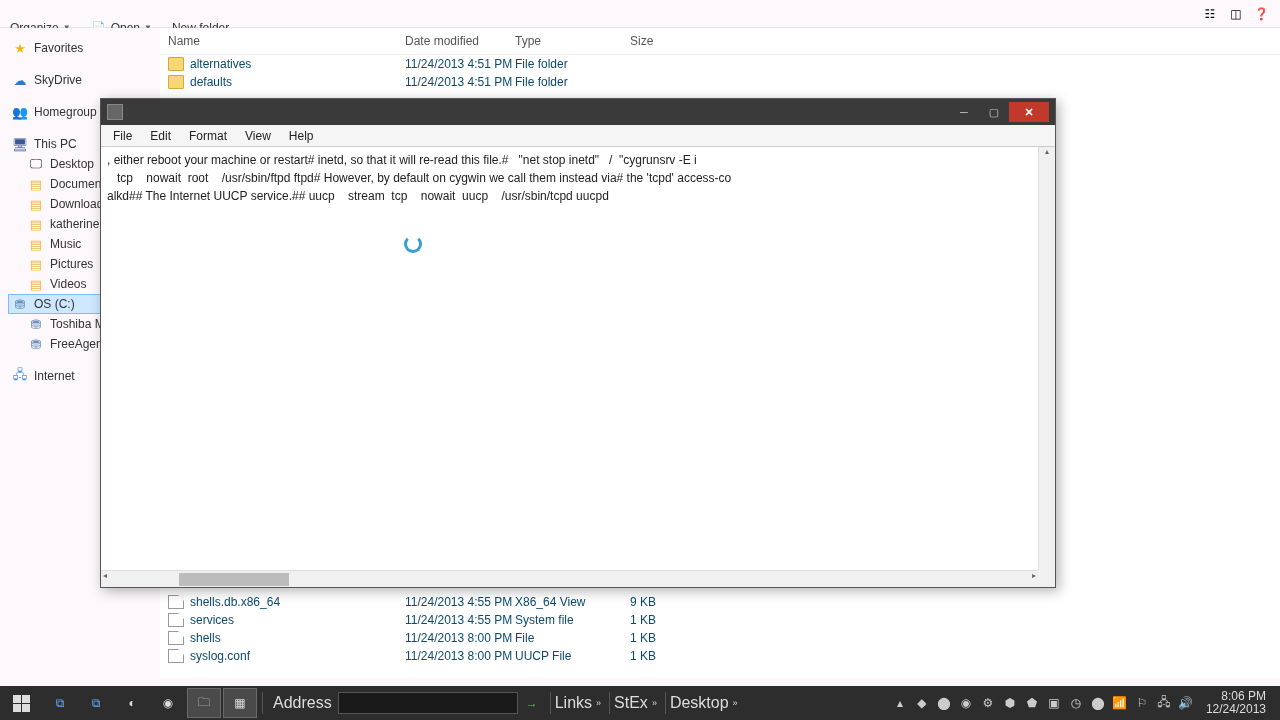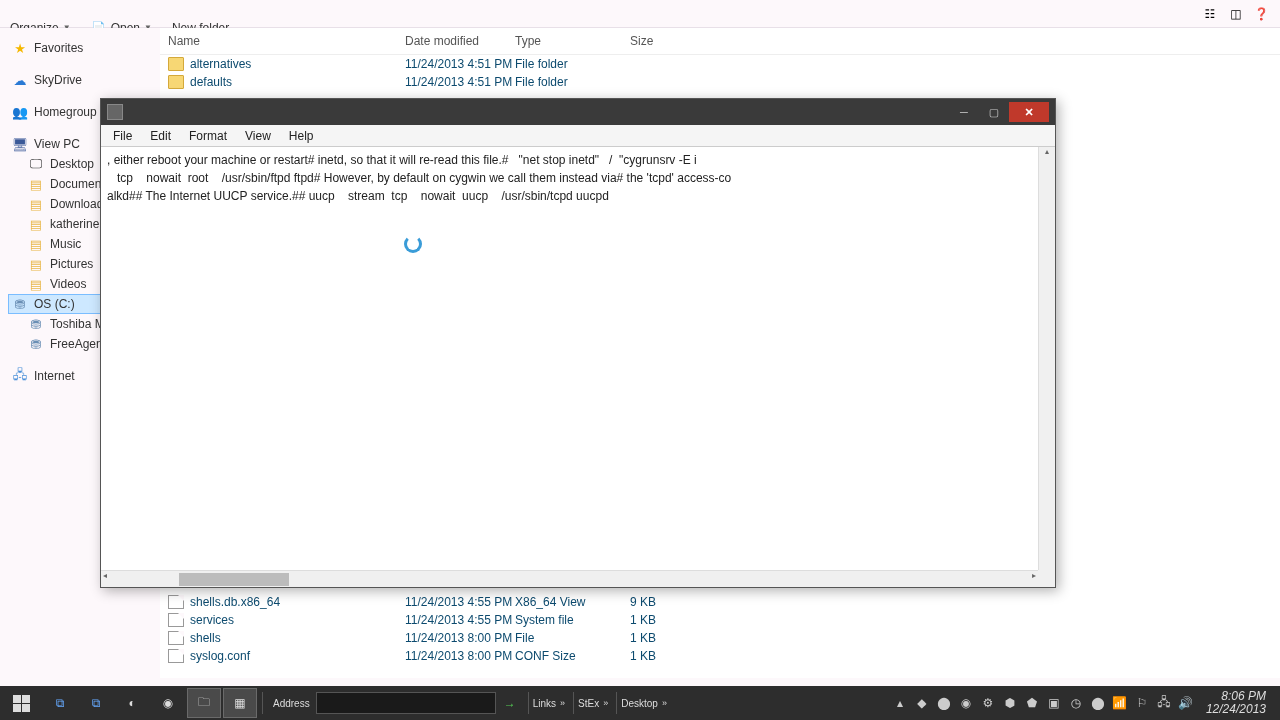--- a/index.html
+++ b/index.html
@@ -61,24 +61,24 @@
 .busy-cursor { position: absolute; left: 303px; top: 88px; width: 18px; height: 18px; border: 3px solid #3a9cd8; border-top-color: transparent; border-radius: 50%; }
 
 
 .taskbar { position: absolute; left: 0; bottom: 0; width: 100%; height: 34px; background: #2d2d2d; display: flex; align-items: center; color: #ddd; }
 .tb-start { width: 42px; height: 34px; display: flex; align-items: center; justify-content: center; cursor: pointer; }
 .tb-task { width: 34px; height: 30px; margin: 0 1px; display: flex; align-items: center; justify-content: center; cursor: pointer; border: 1px solid transparent; }
 .tb-task.active { background: #4a4a4a; border: 1px solid #6a6a6a; }
 .tb-sep { width: 1px; height: 22px; background: #555; margin: 0 4px; }
 .tb-addr { display: flex; align-items: center; gap: 6px; margin: 0 6px; }
 .tb-addr input { width: 180px; height: 22px; background: #1a1a1a; border: 1px solid #555; color: #ddd; padding: 0 6px; font-size: 11px; }
-.tb-label { font-size: 10px; color: #ddd; }
+.tb-label { font-size: 16px; color: #ddd; }
 .tb-tray { margin-left: auto; display: flex; align-items: center; gap: 6px; padding-right: 8px; }
 .tray-icon { width: 16px; height: 16px; display: inline-flex; align-items: center; justify-content: center; font-size: 12px; cursor: pointer; color: #ccc; }
-.tb-clock { text-align: right; font-size: 11px; line-height: 13px; padding: 0 6px; font-style: italic; }
+.tb-clock { text-align: right; font-size: 11px; line-height: 13px; padding: 0 6px; }
 .win-logo { display: grid; grid-template-columns: 8px 8px; grid-template-rows: 8px 8px; gap: 1px; }
 .win-logo span { background: #ddd; }
 </style>
 </head>
 <body>
 
 <div class="toolbar">
   <div class="toolbar-left">
     <div class="tb-item">
       <span>Organize</span>
@@ -116,21 +116,21 @@
     </div>
     <div class="sb-group">
       <div class="sb-item">
           <span class="sb-icon">👥</span>
           <span>Homegroup</span>
         </div>
     </div>
     <div class="sb-group">
       <div class="sb-item">
           <span class="sb-icon pc">🖥</span>
-          <span>View PC</span>
+          <span>This PC</span>
         </div>
       <div class="sb-item indent">
           <span class="sb-icon">🖵</span>
           <span>Desktop</span>
         </div>
       <div class="sb-item indent">
           <span class="sb-icon folder">▤</span>
           <span>Documents</span>
         </div>
       <div class="sb-item indent">
@@ -231,21 +231,21 @@
           <div class="col-date">11/24/2013 8:00 PM</div>
           <div class="col-type">File</div>
           <div class="col-size">1 KB</div>
         </div>
         <div class="fl-row">
           <div class="col-name">
             <span class="file-icon icon-file"></span>
             <span>syslog.conf</span>
           </div>
           <div class="col-date">11/24/2013 8:00 PM</div>
-          <div class="col-type">CONF Size</div>
+          <div class="col-type">UUCP File</div>
           <div class="col-size">1 KB</div>
         </div>
       </div>
   </div>
 </div>
 
 <div class="notepad">
   <div class="np-title">
     <div class="np-title-icon"></div>
     <div class="np-title-btns">

